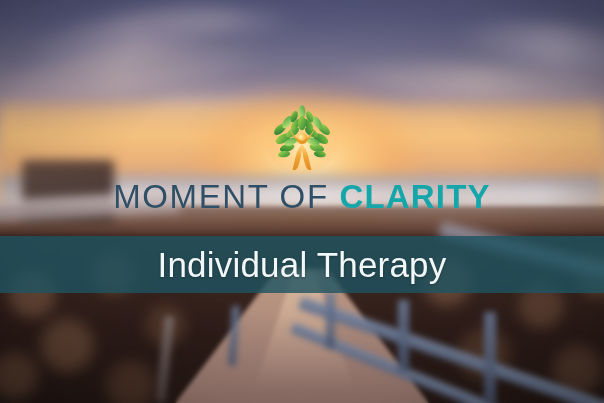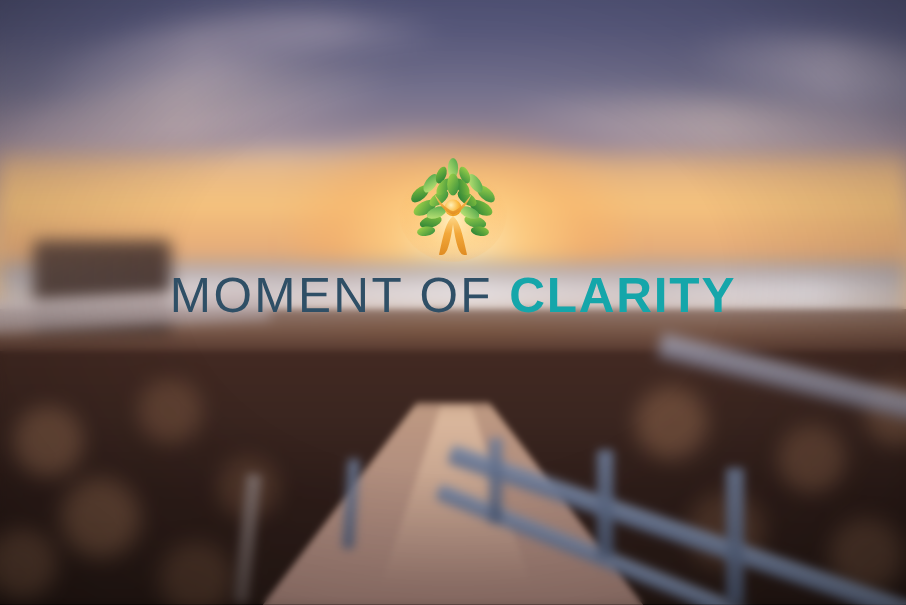--- a/index.html
+++ b/index.html
@@ -346,14 +346,17 @@
         <path d="M50 58 C43 56 37 48 34 40 C38 46 44 53 50 55 Z" fill="url(#gFig)" opacity=".9"></path>
         <path d="M50 58 C57 56 63 48 66 40 C62 46 56 53 50 55 Z" fill="url(#gFig)" opacity=".9"></path>
       </svg>
     </span>
 
     <div class="wordmark">
       <span class="wm-light">MOMENT OF</span><span>&nbsp;</span><span class="wm-bold">CLARITY</span>
     </div>
   </div>
 
+  <div class="title-banner">
+    <span class="title-text">Individual Therapy</span>
+  </div>
 
 </div>
 
 </body></html>

